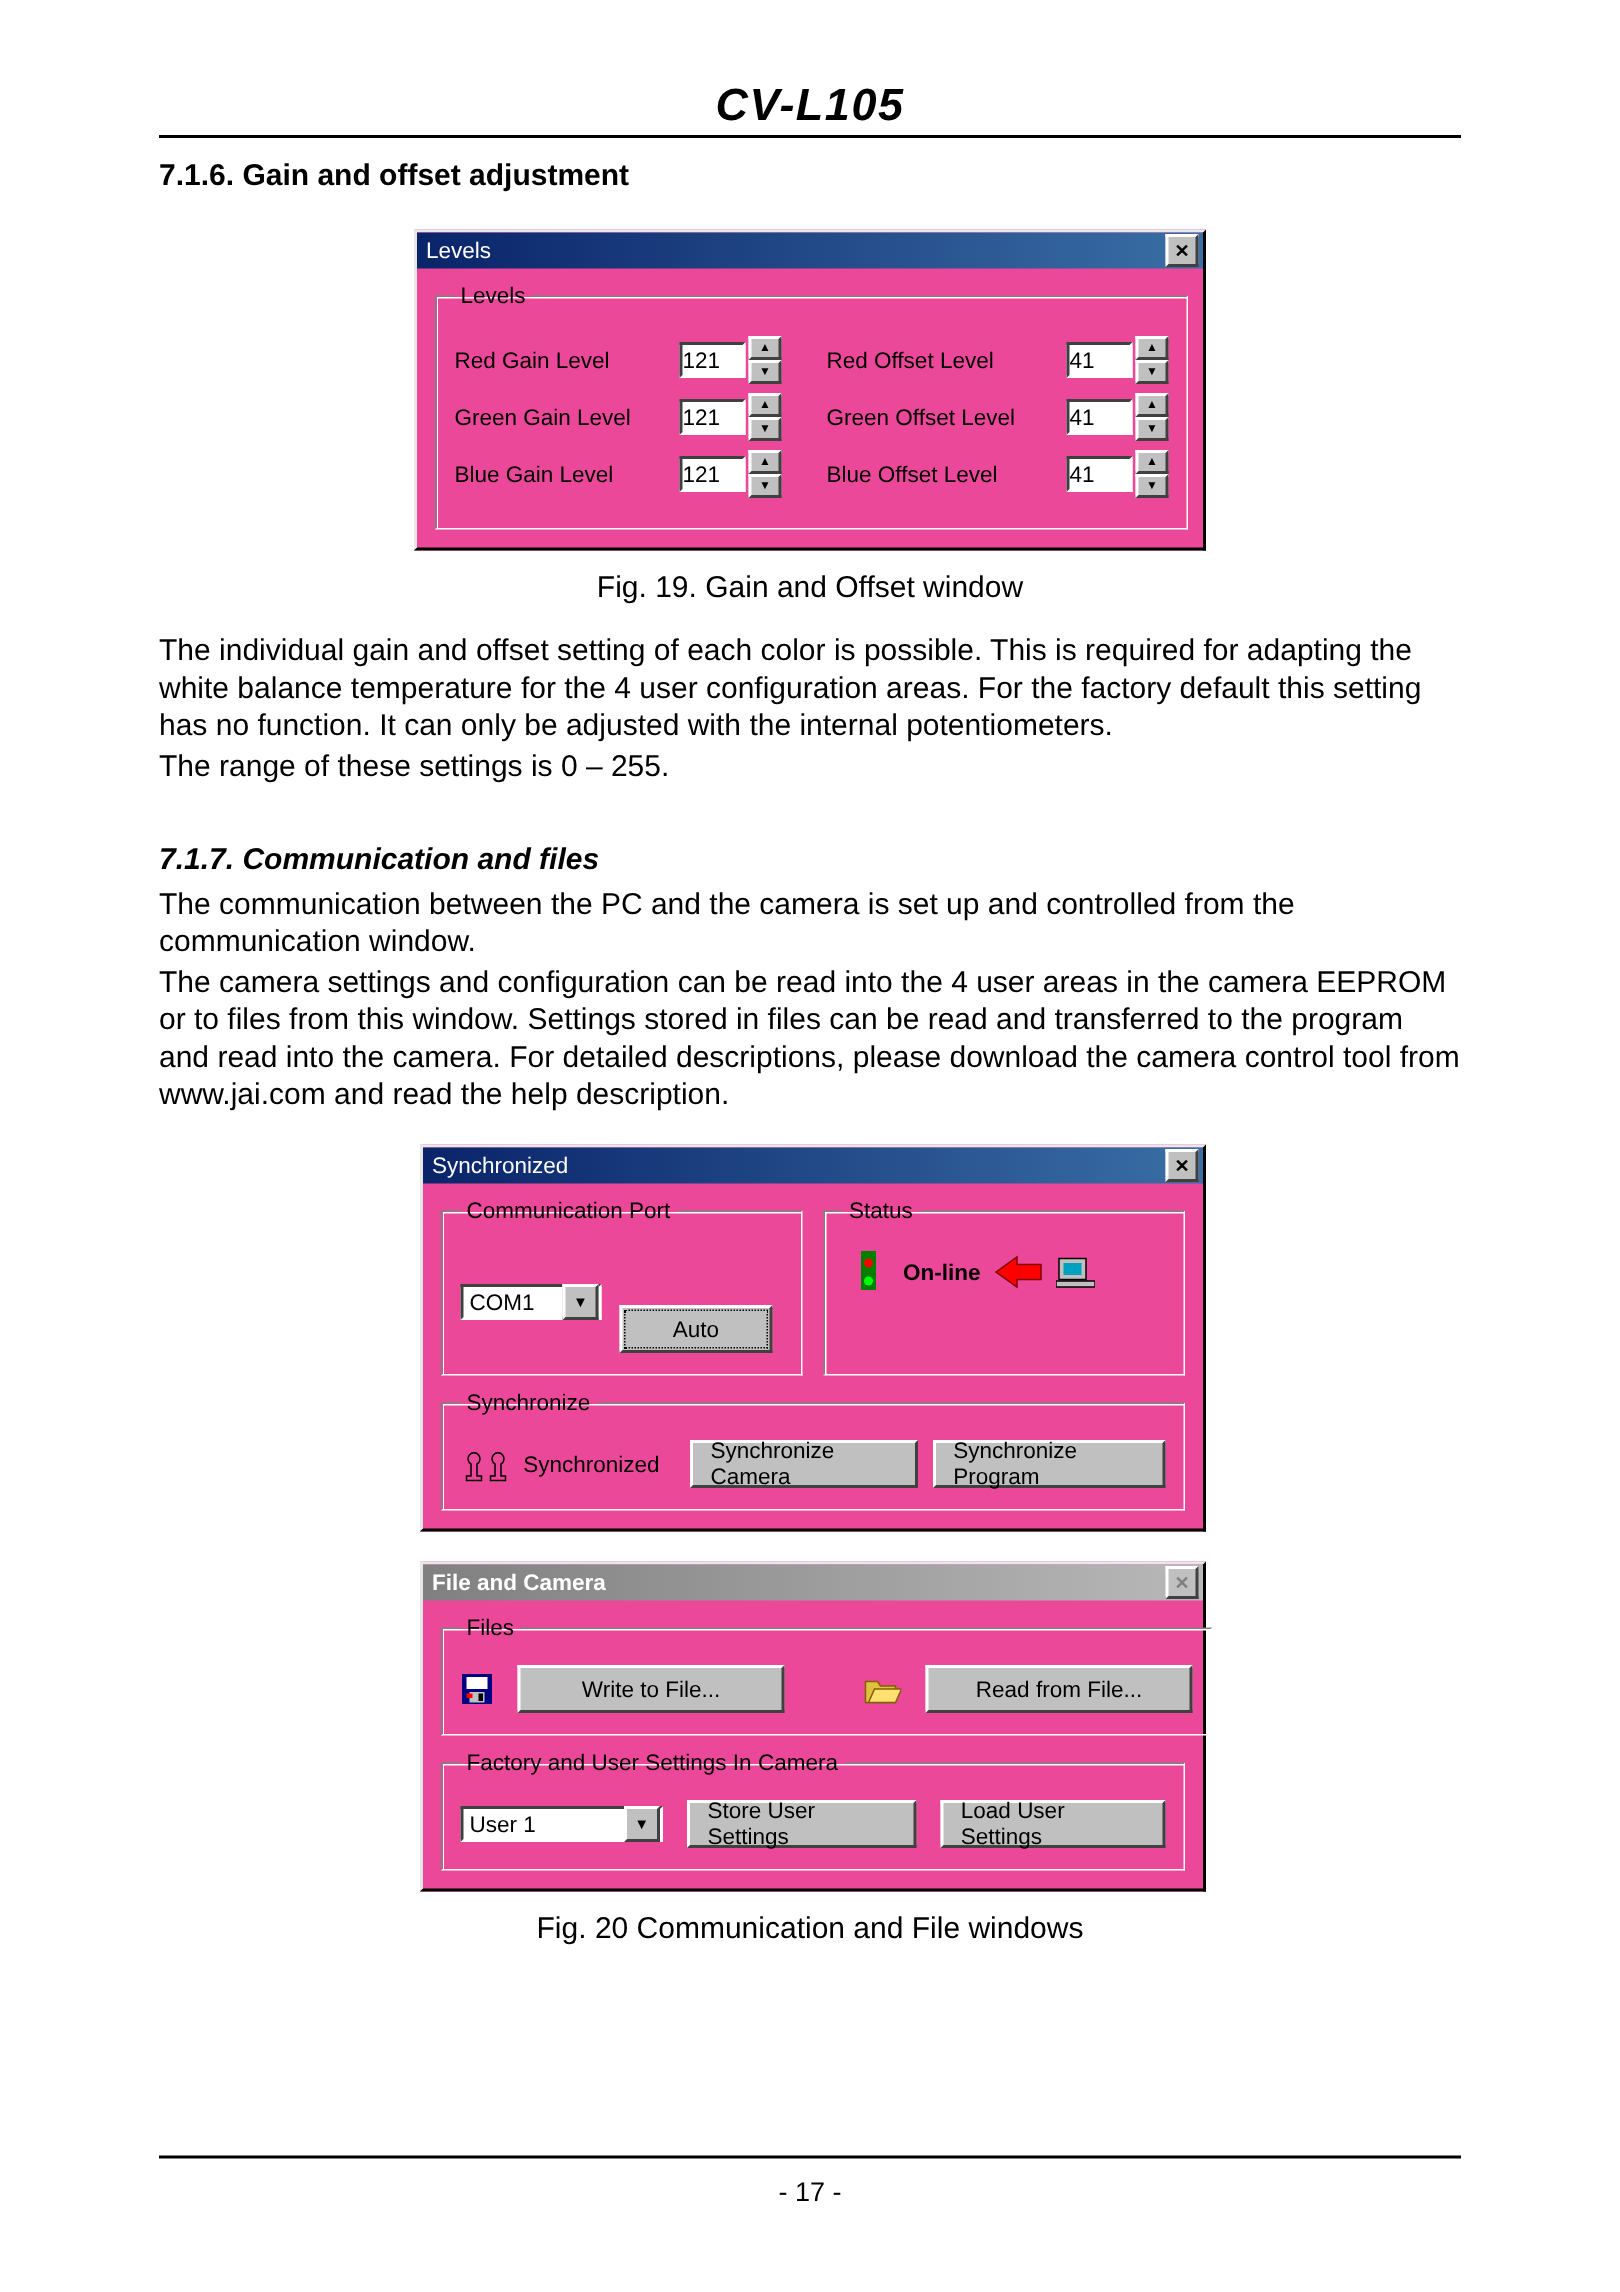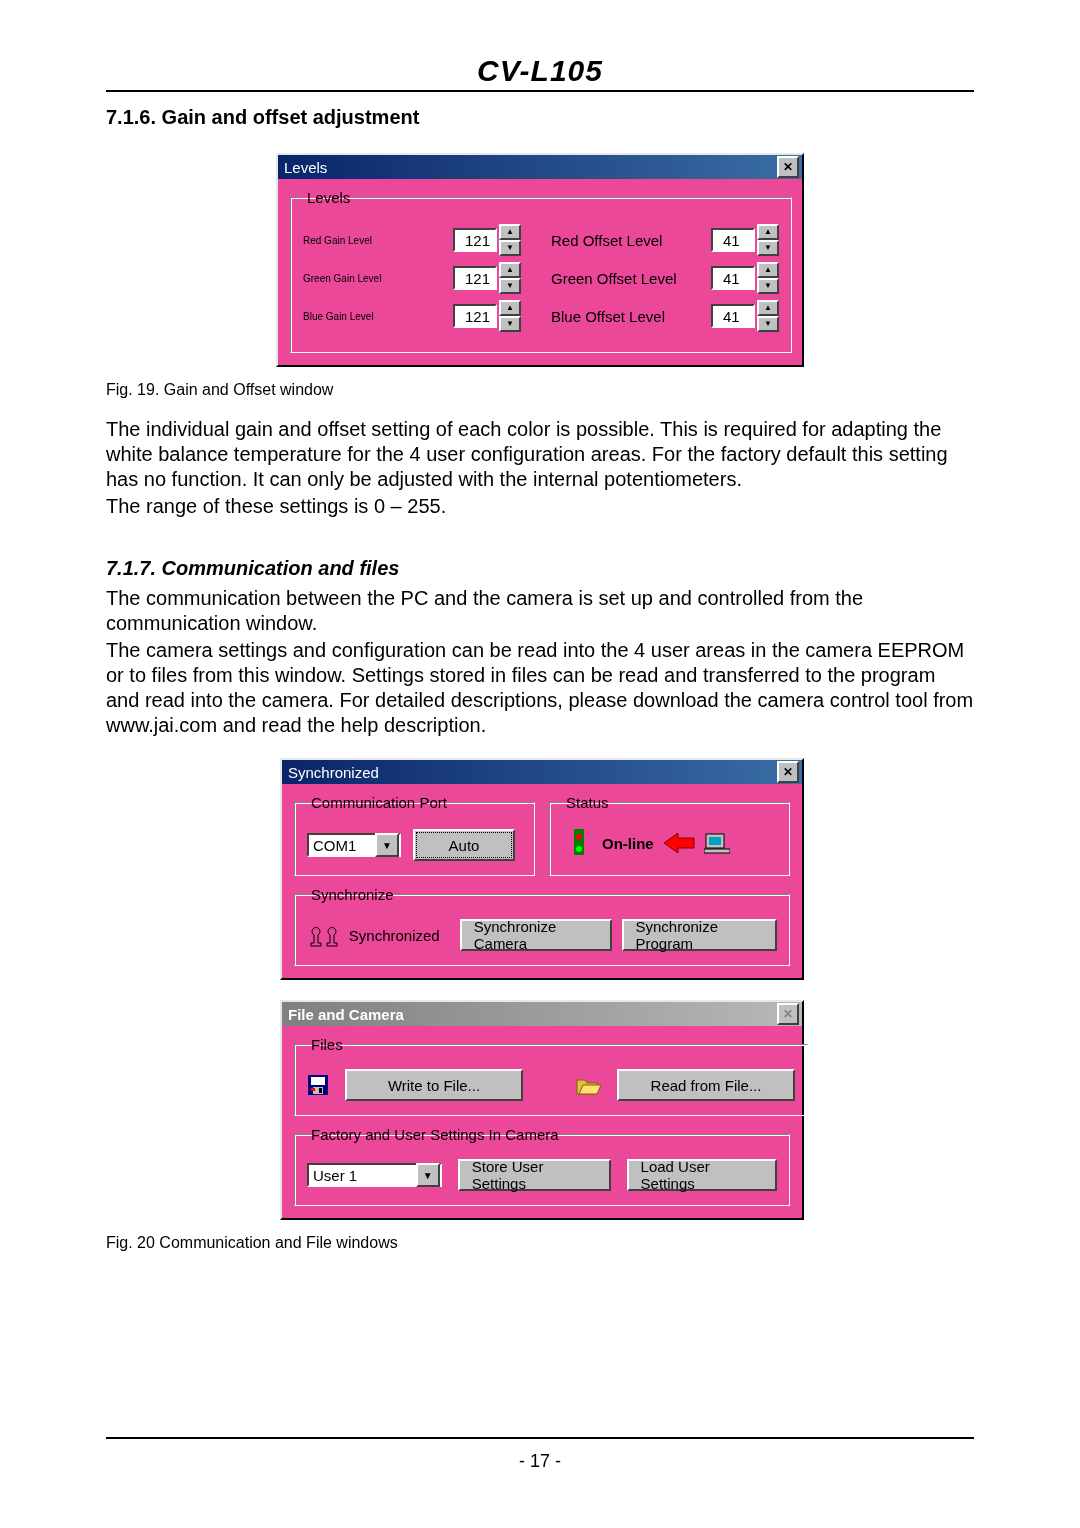--- a/index.html
+++ b/index.html
@@ -4,55 +4,55 @@
 <style>
   html,body{margin:0;padding:0;background:#fff;}
   body{width:1080px;height:1528px;font-family:"Trebuchet MS","Segoe UI",Arial,sans-serif;color:#000;position:relative;}
   .page{box-sizing:border-box;width:1080px;height:1528px;padding:54px 106px 60px 106px;position:relative;}
   .doc-title{font-family:"Trebuchet MS",Arial,sans-serif;font-style:italic;font-weight:700;font-size:30px;text-align:center;letter-spacing:1px;margin:0 0 2px 0;}
   hr.head{border:none;border-top:2px solid #000;margin:0 0 14px 0;}
   hr.foot{border:none;border-top:2px solid #000;margin:0 0 12px 0;}
   .section-title{font-weight:700;font-size:20px;margin:14px 0 24px 0;}
   .section-title2{font-weight:700;font-size:20px;margin:38px 0 6px 0;font-style:italic;}
   p.body{font-size:20px;line-height:1.25;margin:0 0 2px 0;}
-  .fig-cap{font-size:16px;text-align:left;margin:14px 0 18px 0;}
+  .fig-cap{font-size:20px;text-align:center;margin:14px 0 18px 0;}
   .pagenum{text-align:center;font-size:18px;}
 
   
   .win{
     min-width:200px;background:#ec4899;
     border:2px solid;border-color:#e8e8e8 #000 #000 #e8e8e8;
     font-family:"MS Sans Serif",Tahoma,Arial,sans-serif;font-size:15px;color:#000;
   }
   .titlebar{display:flex;align-items:center;justify-content:space-between;
     height:24px;padding:0 3px 0 6px;color:#fff;font-weight:400;
     background:linear-gradient(to right,#0a246a,#3a6ea5);}
   .titlebar span.t{font-size:15px;}
   .xbtn{display:flex;align-items:center;justify-content:center;width:18px;height:18px;
     background:#c0c0c0;border:2px solid;border-color:#fff #404040 #404040 #fff;
     font-family:Arial;font-weight:700;font-size:12px;color:#000;line-height:1;}
   .client{padding:10px 12px 12px 12px;}
   fieldset.grp{border:1px solid #808080;border-right-color:#fff;border-bottom-color:#fff;
     box-shadow:1px 1px 0 #fff inset;padding:12px 12px 14px 12px;margin:0;}
   fieldset.grp>legend{padding:0 4px;font-size:15px;color:#000;}
   .row{display:flex;align-items:center;gap:0;margin:6px 0;}
-  .lab{width:150px;font-size:10px;}
+  .lab{width:150px;font-size:15px;}
   .lab2{width:160px;font-size:15px;margin-left:30px;}
   .sunken,.combo{background:#fff;border:2px solid;
-    border-color:#404040 #fff #fff #404040;height:24px;box-sizing:border-box;padding:2px 10px;font-size:15px;color:#000;}
+    border-color:#404040 #fff #fff #404040;height:24px;box-sizing:border-box;padding:2px 0;font-size:15px;color:#000;}
   .spinwrap{display:flex;align-items:center;}
   .spinwrap .sunken{width:44px;}
   .spinbtns{display:flex;flex-direction:column;margin-left:2px;}
   .sbtn,.btn98,.combo-arrow{
     background:#c0c0c0;border:2px solid;border-color:#fff #404040 #404040 #fff;
     display:flex;align-items:center;justify-content:center;color:#000;
   }
   .sbtn{width:18px;height:12px;font-size:8px;line-height:1;}
   .btn98{height:28px;padding:0 12px;font-size:15px;}
-  .btn98.dotted{outline:1px dotted #000;outline-offset:-4px;}
+  .btn98.dotted{outline:1px dotted #000;outline-offset:-4px;margin-top:36px;}
   .combo{display:flex;align-items:center;justify-content:space-between;padding:0 0 0 4px;}
   .combo-arrow{width:20px;height:100%;font-size:10px;}
   .comboW{width:94px;}
   .combo .val{font-size:15px;}
   .flex{display:flex;align-items:center;gap:12px;}
   .grow{flex:1;}
 
   
   .center-fig{display:flex;justify-content:center;}
   .win.levels{width:524px;}

